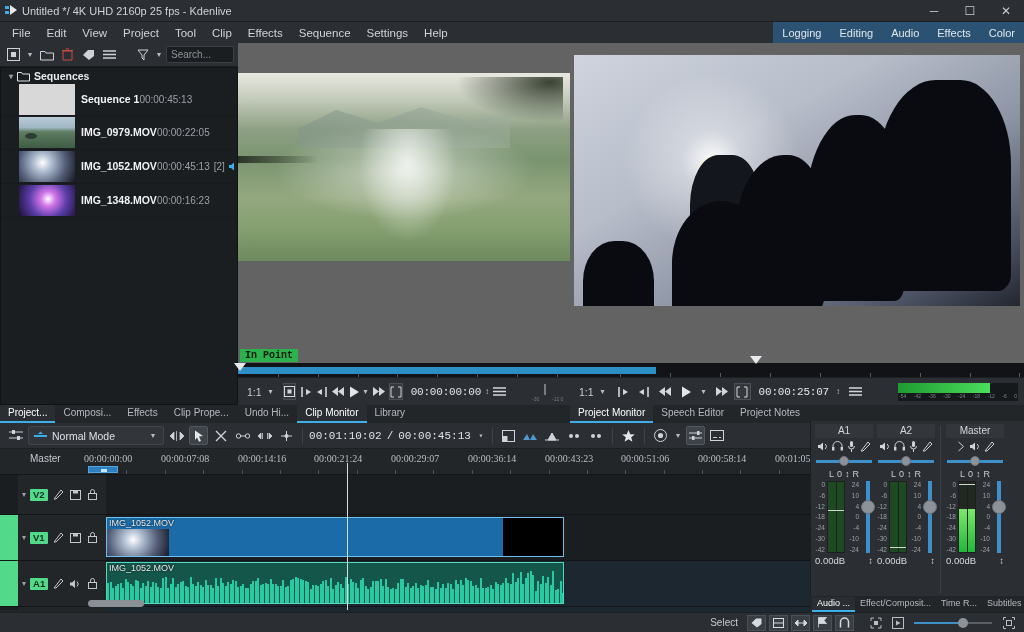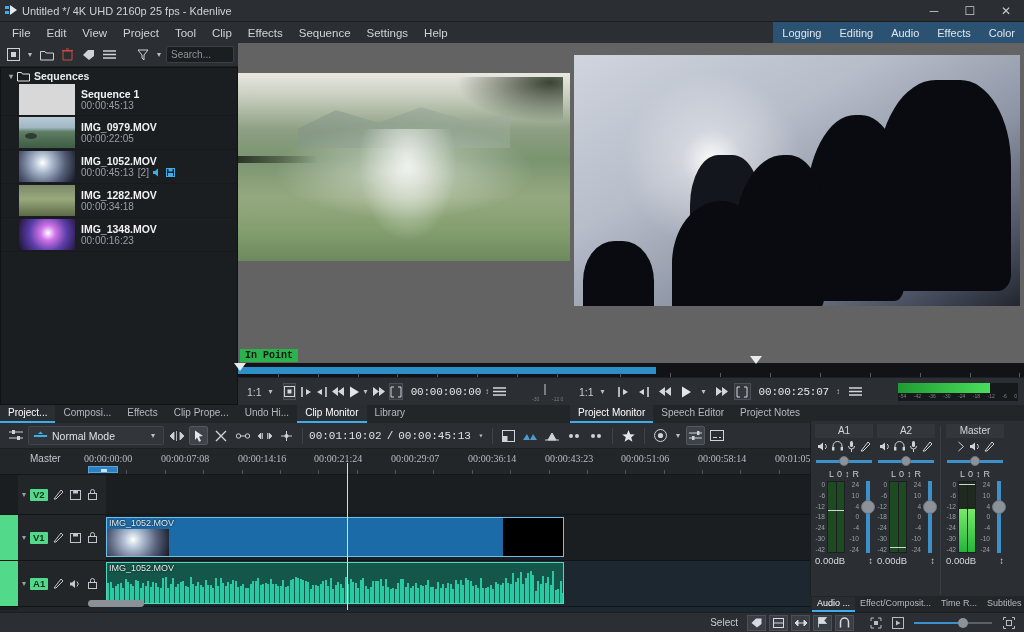--- a/index.html
+++ b/index.html
@@ -66,21 +66,21 @@
     height: 34px; display: flex; align-items: center; padding-left: 18px;
     border-bottom: 1px solid #17191c;
   }
   .bin-row.selected { background: #1f6180; }
   .bin-row.seqrow { height: 32px; }
   .thumb {
     width: 56px; height: 31px; flex: none; margin-right: 6px;
     background: #33383d; overflow: hidden; position: relative;
   }
   .thumb.blank { background: #d8d8d8; }
-  .bin-meta { display: flex; flex-direction: column; justify-content: center; line-height: 1.15; }
+  .bin-meta { display: flex; flex-direction: row; justify-content: center; line-height: 1.15; }
   .bin-name { font-size: 10.5px; font-weight: bold; color: #f0f2f4; }
   .bin-dur { font-size: 10px; color: #9aa0a6; display: flex; align-items: center; gap: 4px; }
   .bin-dur .badge-ico { color: #3daee9; font-size: 9px; }
 
   
   .th-lake   { background: linear-gradient(#b9cbd6 0%, #9fb8c4 34%, #5e7d62 48%, #3f5c44 100%); }
   .th-lake::after { content:""; position:absolute; left:6px; top:16px; width:12px; height:6px;
                     background:#2c3e33; border-radius:50%; }
   .th-concert{ background: radial-gradient(circle at 42% 38%, #ffffff 0%, #aebdd0 24%, #56607a 60%, #141722 100%); }
   .th-grass  { background: linear-gradient(#7c8a6a 0%, #9aa87c 45%, #5c6b47 100%); }
@@ -493,29 +493,20 @@
               <svg width="9" height="9" viewBox="0 0 9 9">
                   <rect x="0.5" y="0.5" width="8" height="8" fill="none" stroke="#3daee9"></rect>
                   <rect x="2.5" y="0.5" width="4" height="3" fill="#3daee9"></rect>
                   <rect x="2" y="5" width="5" height="3.5" fill="#3daee9"></rect>
                 </svg>
             </span>
           </div>
         </div>
       </div>
 
-      <div class="bin-row">
-        <div class="thumb th-grass"></div>
-        <div class="bin-meta">
-          <div class="bin-name">IMG_1282.MOV</div>
-          <div class="bin-dur">
-              <span>00:00:34:18</span>
-            </div>
-        </div>
-      </div>
 
       <div class="bin-row">
         <div class="thumb th-stage"></div>
         <div class="bin-meta">
           <div class="bin-name">IMG_1348.MOV</div>
           <div class="bin-dur">
               <span>00:00:16:23</span>
             </div>
         </div>
       </div>

